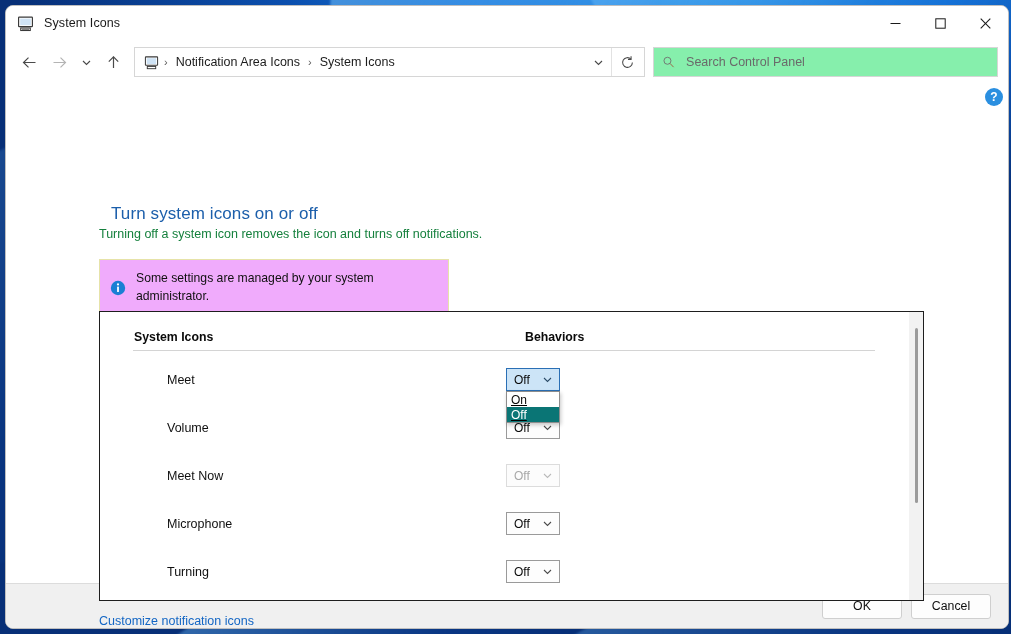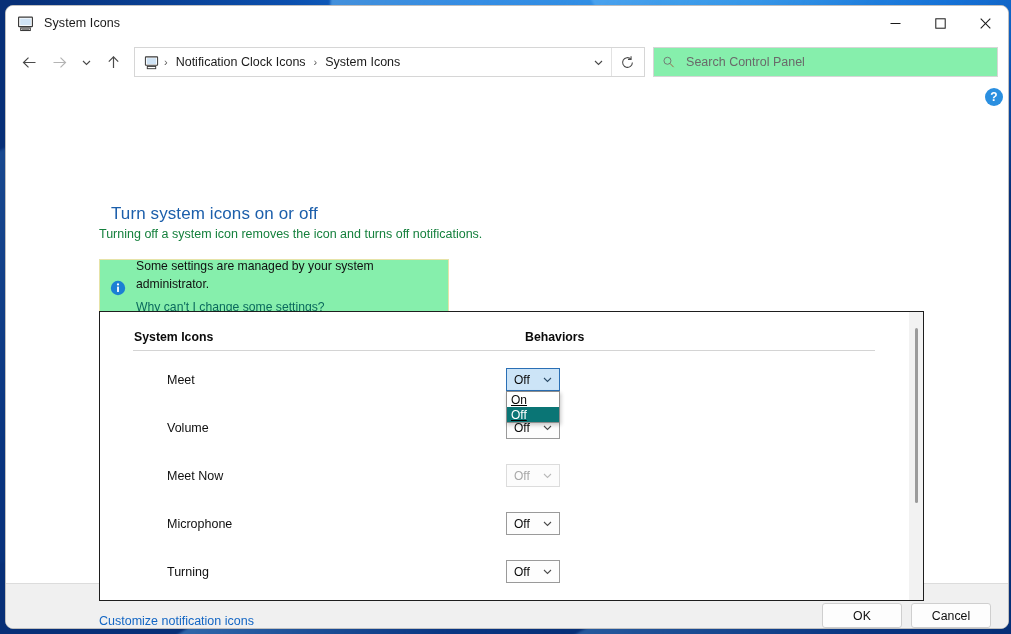--- a/index.html
+++ b/index.html
@@ -155,21 +155,21 @@
   }
   .page-sub {
     position: absolute; left: 93px; top: 143px;
     font-size: 12.5px; color: #15803d;
   }
 
   
   .banner {
     position: absolute; left: 93px; top: 175px;
     width: 350px; height: 57px;
-    background: #86efac;
+    background: #f0abfc;
     border: 1px solid #e6e3a8;
     display: flex; align-items: center;
     padding-left: 10px;
   }
   .banner-icon { flex: 0 0 16px; width:16px; height:16px; }
   .banner-txt { margin-left: 10px; line-height: 1.45; }
   .banner-line1 { font-size: 12.2px; color: #101010; }
   .banner-link {
     font-size: 12.2px; color: #0b6a5d;
     text-decoration: underline; cursor: default;
@@ -268,21 +268,21 @@
     font-size: 12.5px; color: #1366c4;
     text-decoration: none; cursor: default;
   }
   .blink.one { top: 530px; }
 
   
   .footer {
     flex: 0 0 45px; height: 45px;
     background: #f0f0f0;
     border-top: 1px solid #dcdcdc;
-    display: flex; align-items: flex-end; justify-content: flex-end;
+    display: flex; align-items: center; justify-content: flex-end;
     padding-right: 17px;
     gap: 9px;
     padding-left: 8px;
   }
   .btn {
     width: 80px; height: 25px;
     background: #fdfdfd;
     border: 1px solid #cfcfcf;
     border-radius: 3px;
     font-family: "Liberation Sans", sans-serif;
@@ -358,21 +358,21 @@
       </svg>
     </div>
 
     <div class="addressbar">
       <svg width="15" height="15" viewBox="0 0 16 16">
         <rect x="1.5" y="2" width="13" height="9" rx="0.6" fill="none" stroke="#3a3a3a" stroke-width="1.1"></rect>
         <rect x="3" y="3.4" width="10" height="6.2" fill="#cfe3f5"></rect>
         <rect x="3.5" y="12.2" width="9" height="2.4" fill="none" stroke="#3a3a3a" stroke-width="1"></rect>
       </svg>
       <span class="crumb-sep">›</span>
-      <span class="crumb">Notification Clock Icons</span>
+      <span class="crumb">Notification Area Icons</span>
       <span class="crumb-sep">›</span>
       <span class="crumb">System Icons</span>
 
       <div class="addr-chevron">
         <svg width="13" height="13" viewBox="0 0 13 13">
           <polyline points="3,5 6.5,8.4 10,5" fill="none" stroke="#4a4a4a" stroke-width="1.15"></polyline>
         </svg>
       </div>
       <div class="addr-sep"></div>
       <div class="refresh">
@@ -402,21 +402,20 @@
     <div class="page-sub">Turning off a system icon removes the icon and turns off notifications.</div>
 
     <div class="banner">
       <svg class="banner-icon" viewBox="0 0 16 16">
         <circle cx="8" cy="8" r="7.2" fill="#1b7fd4"></circle>
         <rect x="7.1" y="6.6" width="1.8" height="5.3" rx=".5" fill="#ffffff"></rect>
         <circle cx="8" cy="4.4" r="1.1" fill="#ffffff"></circle>
       </svg>
       <div class="banner-txt">
         <div class="banner-line1">Some settings are managed by your system administrator.</div>
-        <span class="banner-link">Why can't I change some settings?</span>
       </div>
     </div>
 
     <div class="panel">
       <div class="panel-inner">
 
         <div class="col-head icons">System Icons</div>
         <div class="col-head behaviors">Behaviors</div>
         <div class="head-rule"></div>
 

